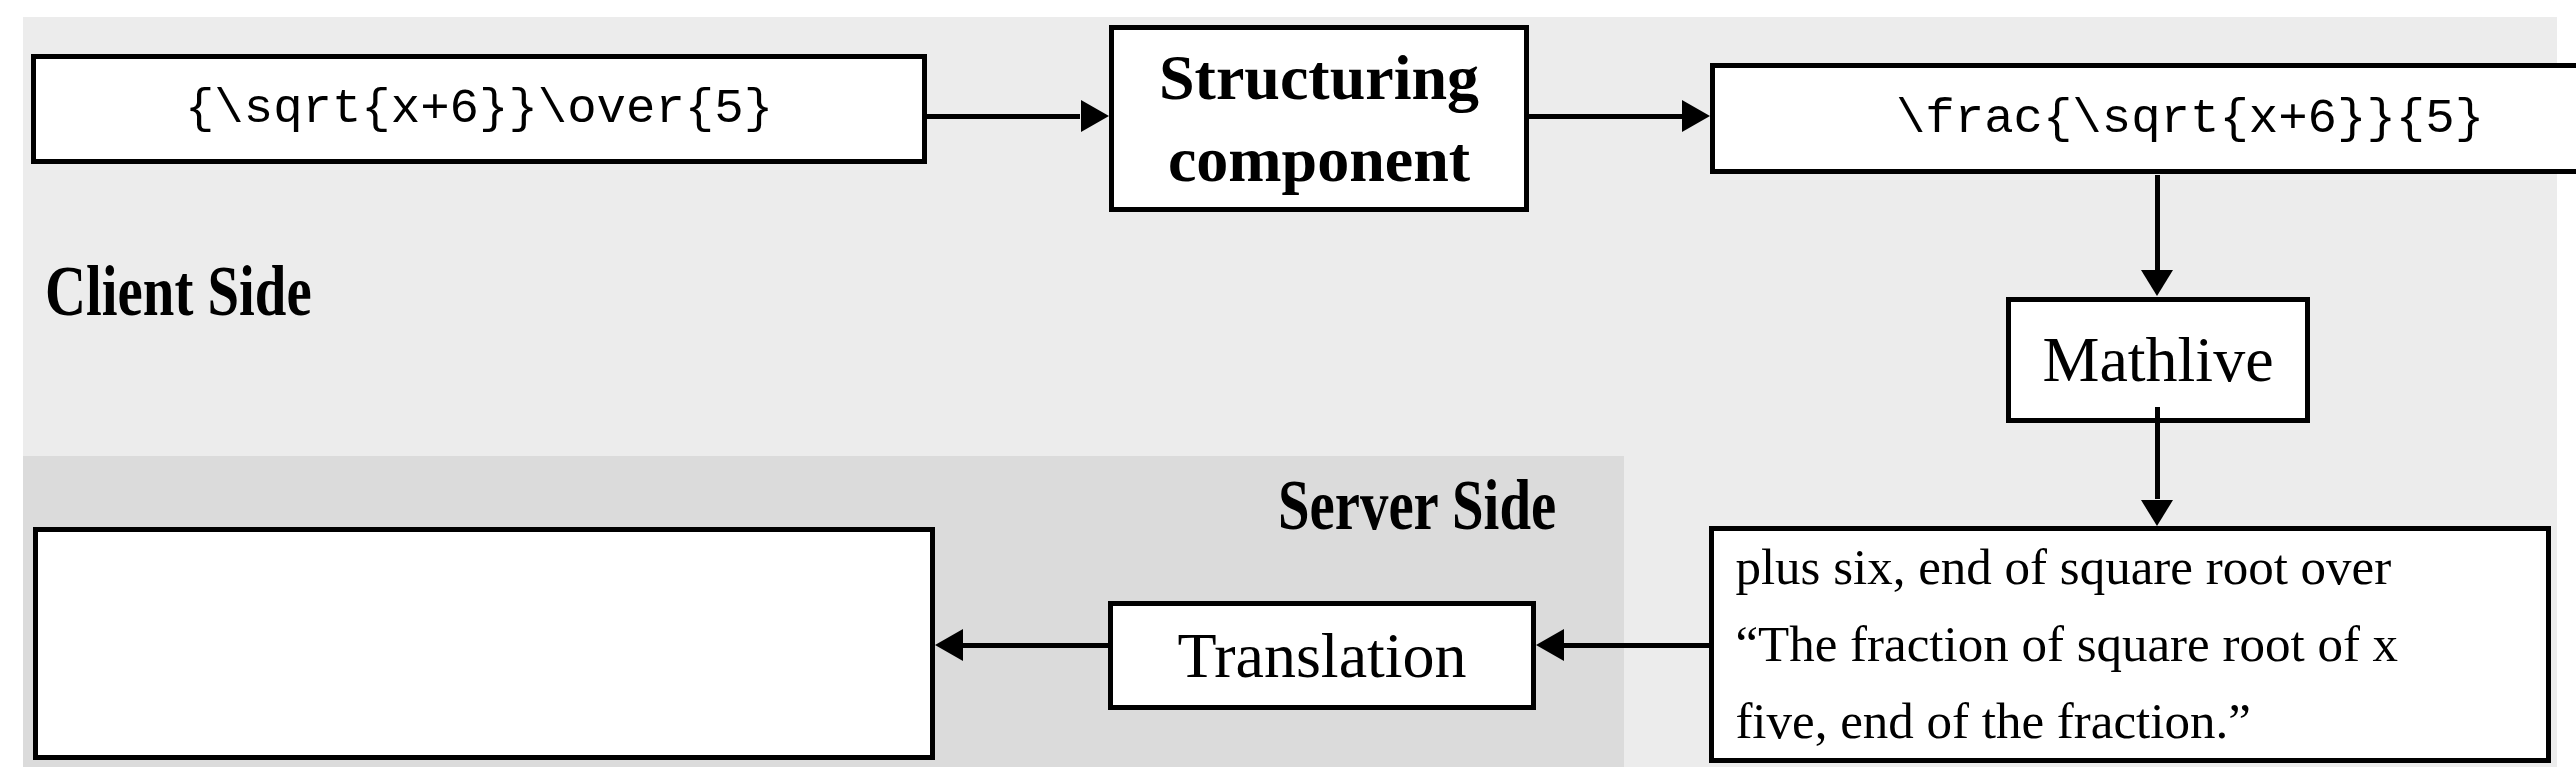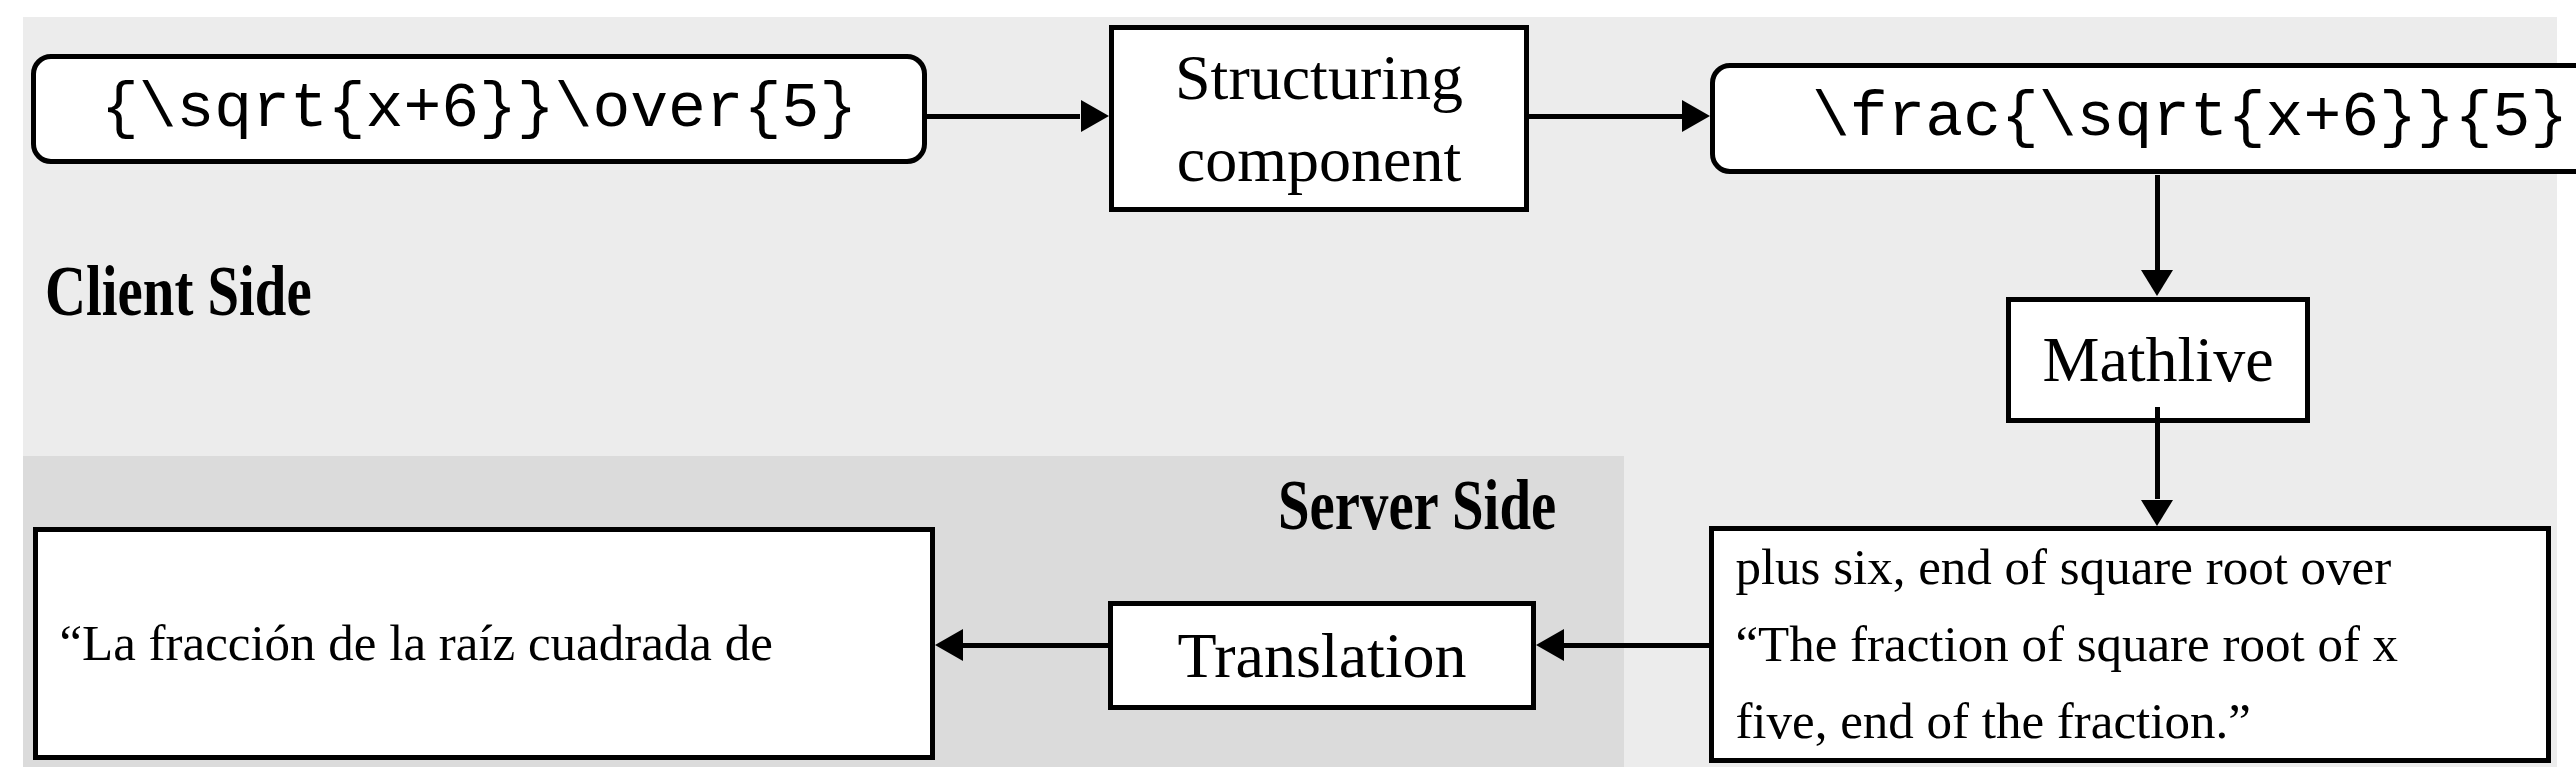--- a/index.html
+++ b/index.html
@@ -35,42 +35,41 @@
     border: 5px solid #000000;
     box-sizing: border-box;
     display: flex;
     align-items: center;
     justify-content: center;
     color: #000;
     text-align: center;
   }
   .node.code {
     font-family: "Liberation Mono", monospace;
-    font-size: 63px;
+    font-size: 49px;
     white-space: nowrap;
-    border-radius: 20px;
   }
   .node.label-box {
     font-family: "Liberation Serif", serif;
     font-size: 64px;
     line-height: 82px;
   }
   .node.quote {
     font-family: "Liberation Serif", serif;
     font-size: 51px;
     line-height: 77px;
     justify-content: flex-start;
     text-align: left;
     padding-left: 21.4px;
     padding-right: 6.6px;
   }
   .node.quote .qline { white-space: nowrap; }
 
   .node.latex-input      { left: 31px;   top: 54px;  width: 896px; height: 110px; }
-  .node.structuring      { left: 1109px; top: 25px;  width: 420px;  height: 187px; padding: 0 18px; }
+  .node.structuring      { left: 1109px; top: 25px;  width: 420px;  height: 187px; padding: 0 18px; font-weight: bold; }
   .node.latex-structured { left: 1710px; top: 63px;  width: 960px; height: 111px; }
   .node.mathlive         { left: 2006px; top: 297px; width: 304px;  height: 126px; }
   .node.translation      { left: 1108px; top: 591px; width: 428px;  height: 109px; margin-top: 10px; }
   .node.english          { left: 1709px; top: 526px; width: 842px; height: 237px; }
   .node.spanish          { left: 33px;   top: 527px; width: 902px; height: 233px; }
 
   .arrow-part { position: absolute; background: #000; }
   .ah { position: absolute; width: 0; height: 0; }
   .ah.right { border-top: 16.5px solid transparent; border-bottom: 16.5px solid transparent; border-left: 28px solid #000; }
   .ah.left  { border-top: 16.5px solid transparent; border-bottom: 16.5px solid transparent; border-right: 28px solid #000; }
@@ -119,21 +118,20 @@
       <div class="qline">plus six, end of square root over</div>
       <div class="qline">“The fraction of square root of x</div>
       <div class="qline">five, end of the fraction.”</div>
     </div>
   </div>
 
   <div class="node label-box translation">Translation</div>
 
   <div class="node quote spanish">
     <div>
-      <div class="qline">“La fracción de la raíz cuadrada de</div>
     </div>
   </div>
 
   <div>
     <div class="arrow-part a1-line"></div>
     <div class="ah right a1-head"></div>
   </div>
 
   <div>
     <div class="arrow-part a2-line"></div>

